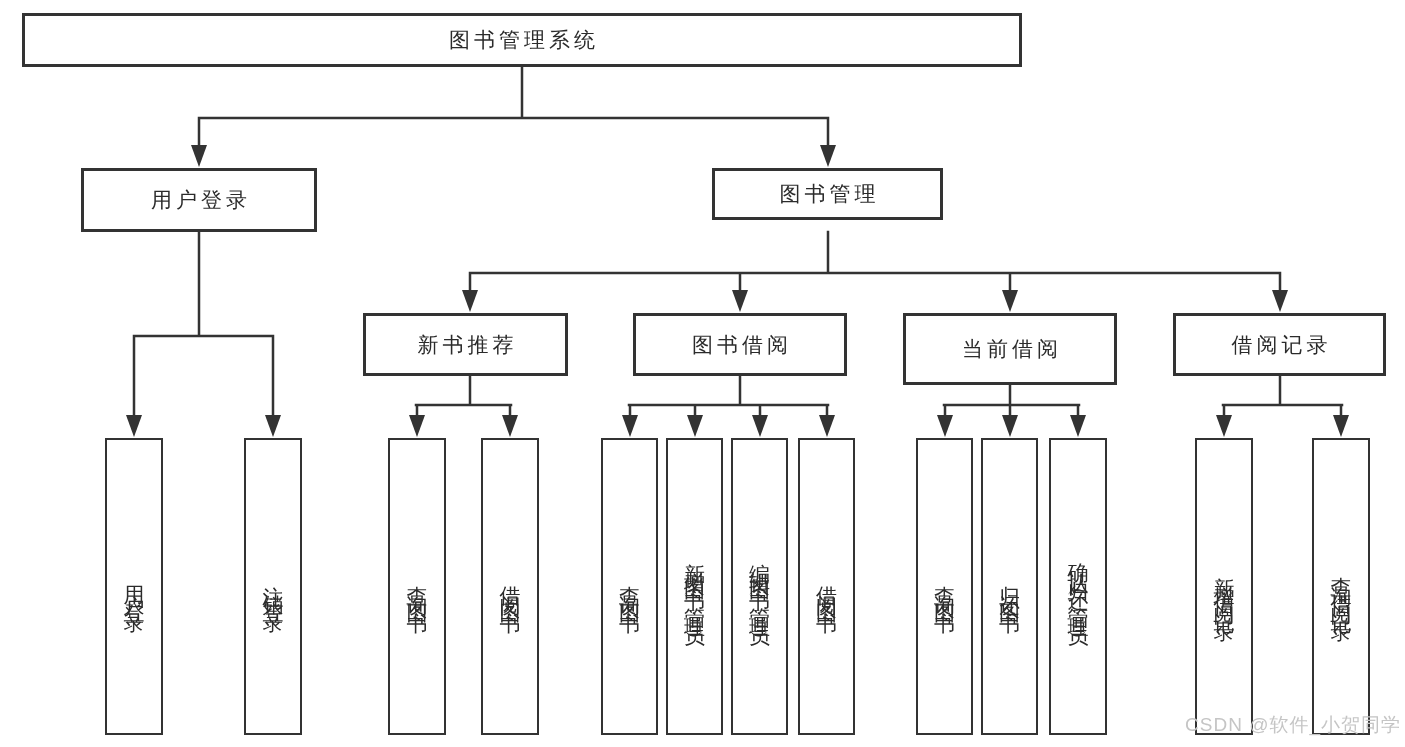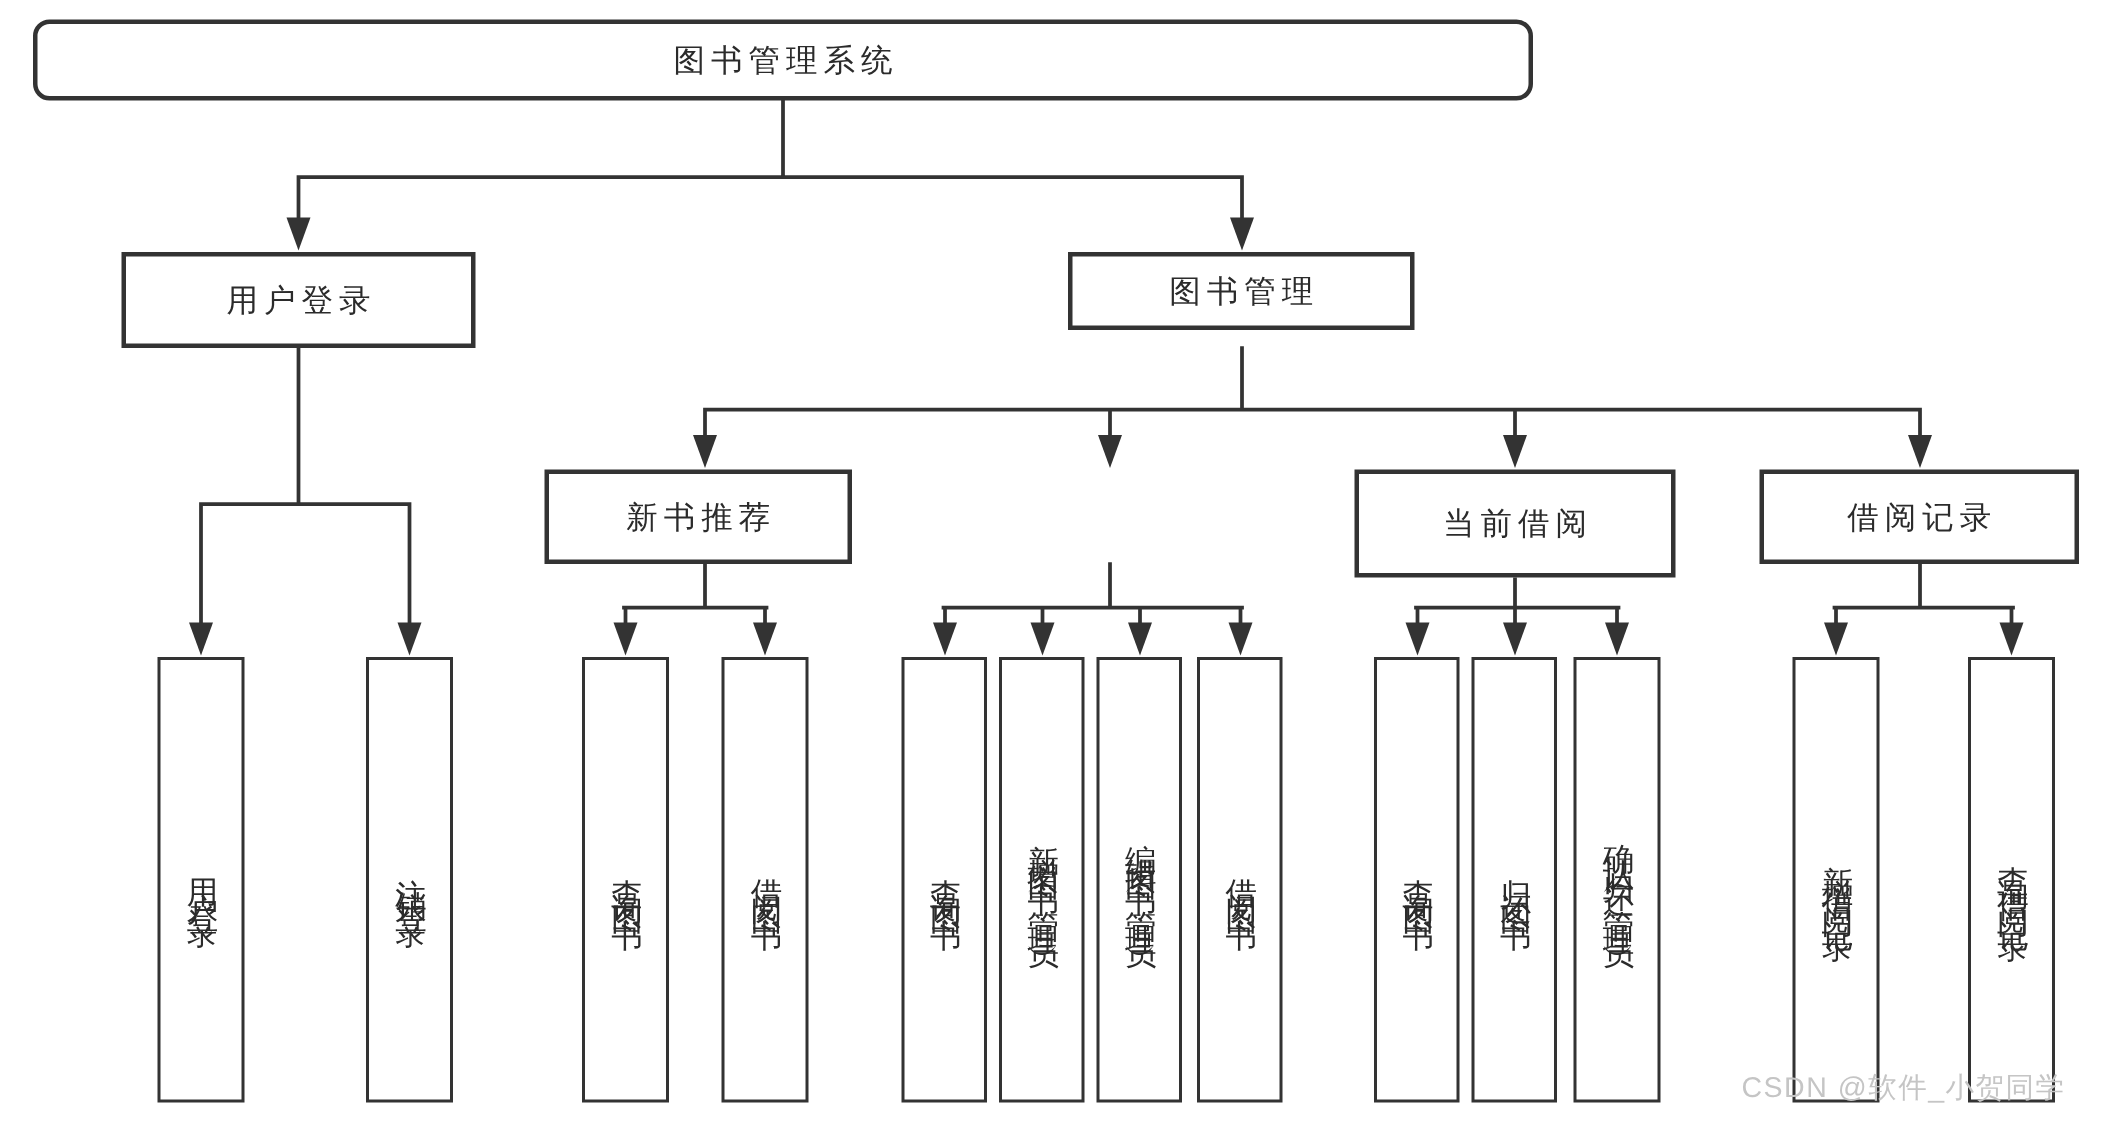--- a/index.html
+++ b/index.html
@@ -31,21 +31,21 @@
   }
   .vbox > span{
     writing-mode:vertical-rl;
     text-orientation:mixed;
     font-size:21px;
     letter-spacing:9px;
     white-space:nowrap;
   }
   .watermark{
     position:absolute;z-index:3;
-    right:28px;bottom:9px;
+    right:4px;bottom:9px;
     font-size:19px;letter-spacing:1px;
     color:var(--wm,#c5c5c5);
     white-space:nowrap;
   }
 </style>
 </head>
 <body>
 
 <div class="stage" style="--line: #333333; --boxbg: #ffffff; --text: #2b2b2b; --wm: #c5c5c5; --bg: #ffffff;">
 
@@ -82,26 +82,27 @@
       <polygon points="760,437 752,415 768,415"></polygon>
       <polygon points="827,437 819,415 835,415"></polygon>
       <polygon points="945,437 937,415 953,415"></polygon>
       <polygon points="1010,437 1002,415 1018,415"></polygon>
       <polygon points="1078,437 1070,415 1086,415"></polygon>
       <polygon points="1224,437 1216,415 1232,415"></polygon>
       <polygon points="1341,437 1333,415 1349,415"></polygon>
     </g>
   </svg>
 
-  <div class="hbox" style="left:22px;top:13px;width:1000px;height:54px;border-radius:11px;">图书管理系统</div>
+  <div class="hbox" style="left:22px;top:13px;width:1000px;height:54px;">图书管理系统</div>
 
   <div class="hbox" style="left:81px;top:168px;width:236px;height:64px;">用户登录</div>
   <div class="hbox" style="left:712px;top:168px;width:231px;height:52px;text-align:center;">图书管理</div>
 
   <div class="hbox" style="left:363px;top:313px;width:205px;height:63px;">新书推荐</div>
+  <div class="hbox" style="left:633px;top:313px;width:214px;height:63px;">图书借阅</div>
   <div class="hbox" style="left:903px;top:313px;width:214px;height:72px;">当前借阅</div>
   <div class="hbox" style="left:1173px;top:313px;width:213px;height:63px;">借阅记录</div>
 
   <div class="vbox" style="left:105px;top:438px;width:58px;height:297px;">
     <span>用户登录</span>
   </div>
   <div class="vbox" style="left:244px;top:438px;width:58px;height:297px;">
     <span>注销登录</span>
   </div>
 

